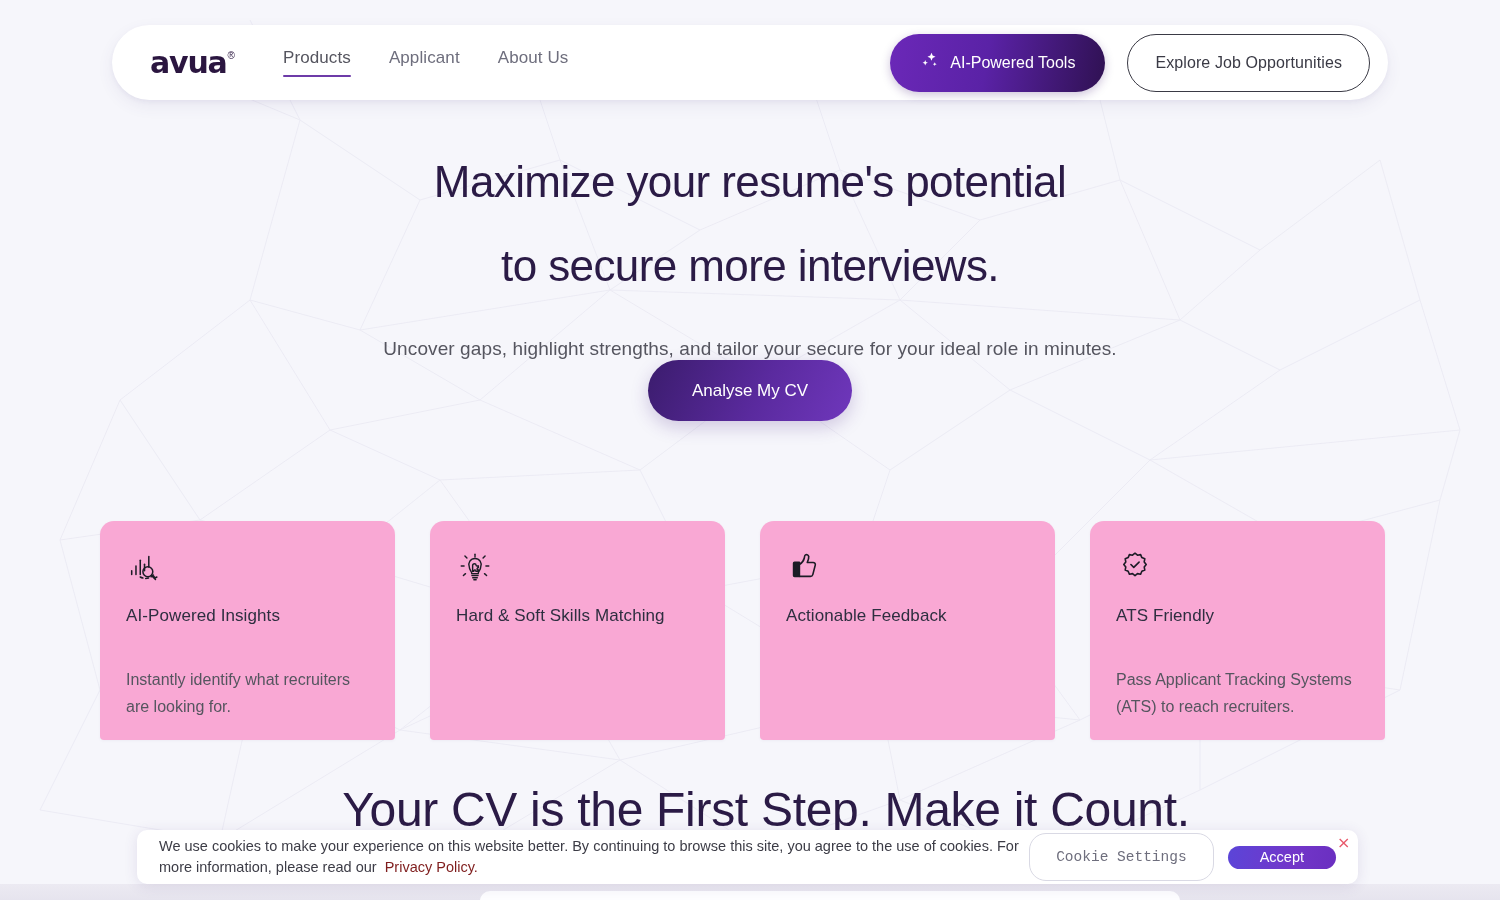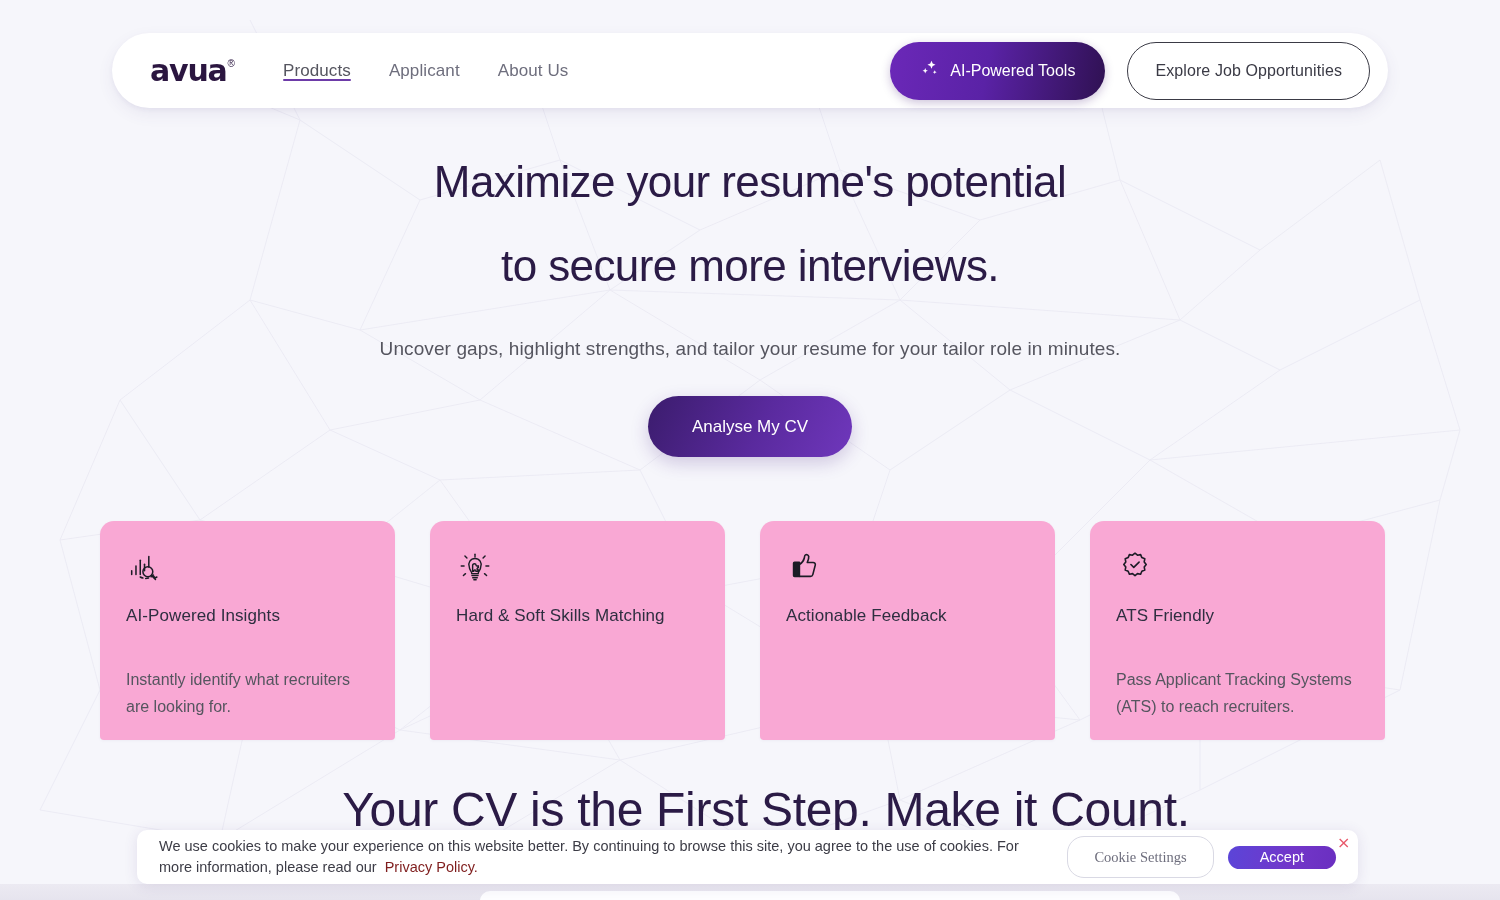--- a/index.html
+++ b/index.html
@@ -10,38 +10,38 @@
     position:relative;
   }
 
   
   .bg-pattern {
     position:absolute; left:0; top:0; width:1500px; height:900px;
     opacity:.5; pointer-events:none; z-index:0;
   }
 
   
-  .header-wrap { position:absolute; left:0; top:16px; width:1335px; height:110px; z-index:5; }
+  .header-wrap { position:absolute; left:0; top:8px; width:1335px; height:110px; z-index:5; }
   .navbar {
     position:absolute; left:112px; top:17px; width:1276px; height:75px;
     background:#ffffff; border-radius:38px;
     box-shadow:0 6px 16px rgba(80,60,130,.08), 0 2px 4px rgba(80,60,130,.05);
     display:flex; align-items:center;
   }
   .logo { margin-left:38px; display:flex; align-items:flex-start; }
   .logo-text {
     font-family:"DejaVu Sans", sans-serif;
     font-size:30px; font-weight:bold; letter-spacing:-1.2px;
     color:#2b1640; line-height:1;
   }
   .logo-reg { font-size:10px; color:#2b1640; margin-top:2px; margin-left:1px; }
 
   .nav-links { display:flex; align-items:center; margin-left:48px; gap:38px; }
   .nav-link {
-    font-size:17px; color:#6e6e7d; position:relative; padding-bottom:0;
+    font-size:17px; color:#6e6e7d; position:relative; padding-bottom:9px;
     cursor:pointer; letter-spacing:.1px;
   }
   .nav-link.active { color:#55555f; }
   .nav-link.active:after {
     content:""; position:absolute; left:0; right:0; bottom:0;
     height:2px; background:#6d3ba8; border-radius:2px;
   }
 
   .nav-actions { margin-left:auto; margin-right:18px; display:flex; align-items:center; gap:22px; }
   .btn-ai {
@@ -61,21 +61,21 @@
   
   .hero { position:absolute; left:0; top:140px; width:1500px; text-align:center; z-index:2; }
   .hero-title {
     font-size:44px; line-height:84px; color:#2b1b46; font-weight:normal;
     letter-spacing:-.6px; max-width:1180px; margin:0 auto;
   }
   .hero-sub {
     margin-top:30px; font-size:19px; color:#55555f; letter-spacing:.1px;
   }
   .hero-cta {
-    margin-top:36px; height:61px; padding:0 44px; border-radius:31px; border:none;
+    height:61px; padding:0 44px; border-radius:31px; border:none;
     background:linear-gradient(120deg,#3a1b6b 0%,#4c23८8 1%,#5d2da8 55%,#7038bd 100%);
     background:linear-gradient(115deg,#3b1c6d 0%,#5a2a9e 55%,#6f37bc 100%);
     color:#fff; font-size:17px; font-family:"Liberation Sans", sans-serif;
     cursor:pointer; box-shadow:0 6px 18px rgba(70,30,130,.22);
   }
 
   
   .cards {
     position:absolute; left:100px; top:521px; width:1300px;
     display:flex; gap:35px; z-index:2;
@@ -99,23 +99,23 @@
   .cookie {
     position:absolute; left:137px; top:830px; width:1221px; height:54px;
     background:#fff; border-radius:10px;
     box-shadow:0 2px 14px rgba(70,50,120,.12);
     display:flex; align-items:center; padding:0 22px; z-index:20;
   }
   .cookie-text { font-size:14.5px; line-height:21px; color:#3c3c46; max-width:870px; }
   .cookie-link { color:#7f1d1d; text-decoration:none; cursor:pointer; margin-left:4px; }
   .cookie-actions { margin-left:auto; display:flex; align-items:center; gap:14px; }
   .btn-cookie-settings {
-    height:42px; padding:0 26px; border-radius:17px;
+    height:48px; padding:0 26px; border-radius:17px;
     border:1px solid #d9d9e4; background:#fff; color:#6e6e7d;
-    font-size:14.5px; font-family:Liberation Serif, serif; cursor:pointer;
+    font-size:14.5px; font-family:Liberation Mono, monospace; cursor:pointer;
   }
   .btn-accept {
     height:23px; padding:0 32px; border-radius:17px; border:none;
     background:linear-gradient(100deg,#5b45d8 0%,#7236c9 60%,#6a2fc0 100%);
     color:#fff; font-size:14.5px; font-family:"Liberation Sans", sans-serif; cursor:pointer;
   }
   .cookie-close {
     position:absolute; right:5px; top:6px; width:16px; height:16px;
     cursor:pointer; color:#e8596b; font-size:16px; line-height:14px;
     font-family:"DejaVu Sans", sans-serif;
@@ -216,21 +216,21 @@
     </div>
 
   </div>
 </div>
 
 <section class="hero">
   <h1 class="hero-title">
     <span>Maximize your resume's potential</span><br>
     <span>to secure more interviews.</span>
   </h1>
-  <p class="hero-sub">Uncover gaps, highlight strengths, and tailor your resume for your tailor role in minutes.</p>
+  <p class="hero-sub">Uncover gaps, highlight strengths, and tailor your secure for your ideal role in minutes.</p>
   <button class="hero-cta">Analyse My CV</button>
 </section>
 
 <div class="cards">
 
   <div class="card">
     <div class="card-icon">
       <svg width="38" height="38" viewBox="0 0 40 40" fill="none" stroke="#1c1c26" stroke-width="1.6" stroke-linecap="round">
         <line x1="6" y1="24" x2="6" y2="28"></line>
         <line x1="10.5" y1="19" x2="10.5" y2="28"></line>

